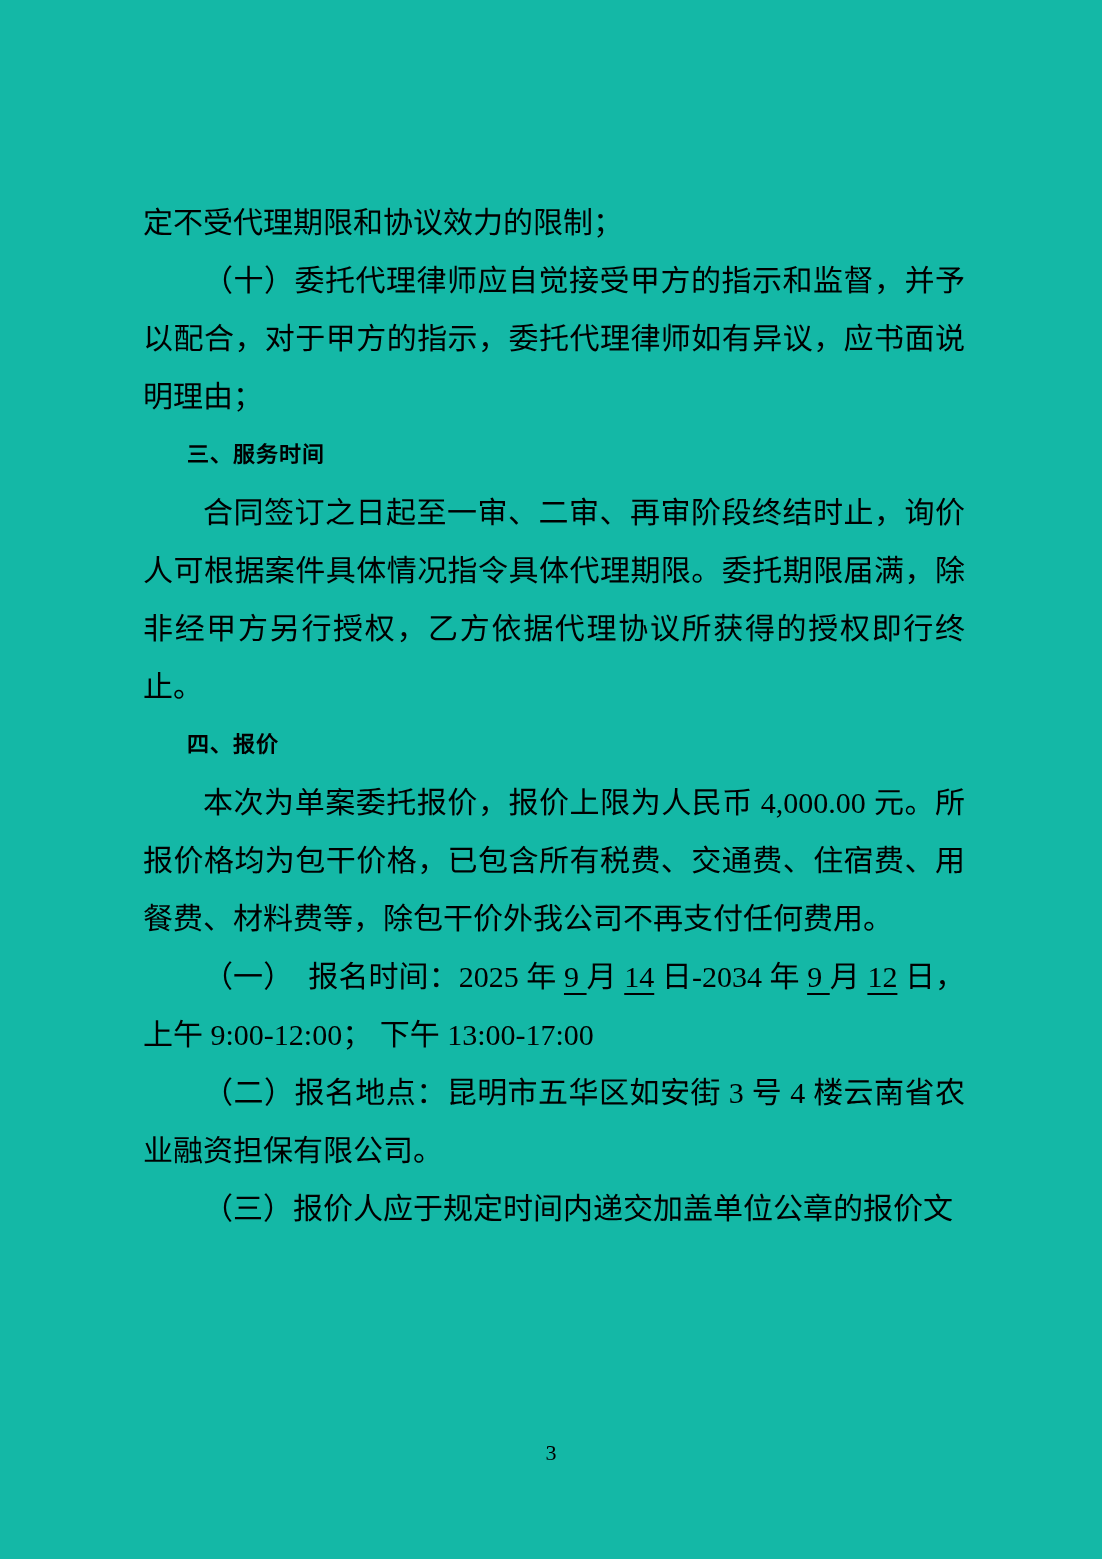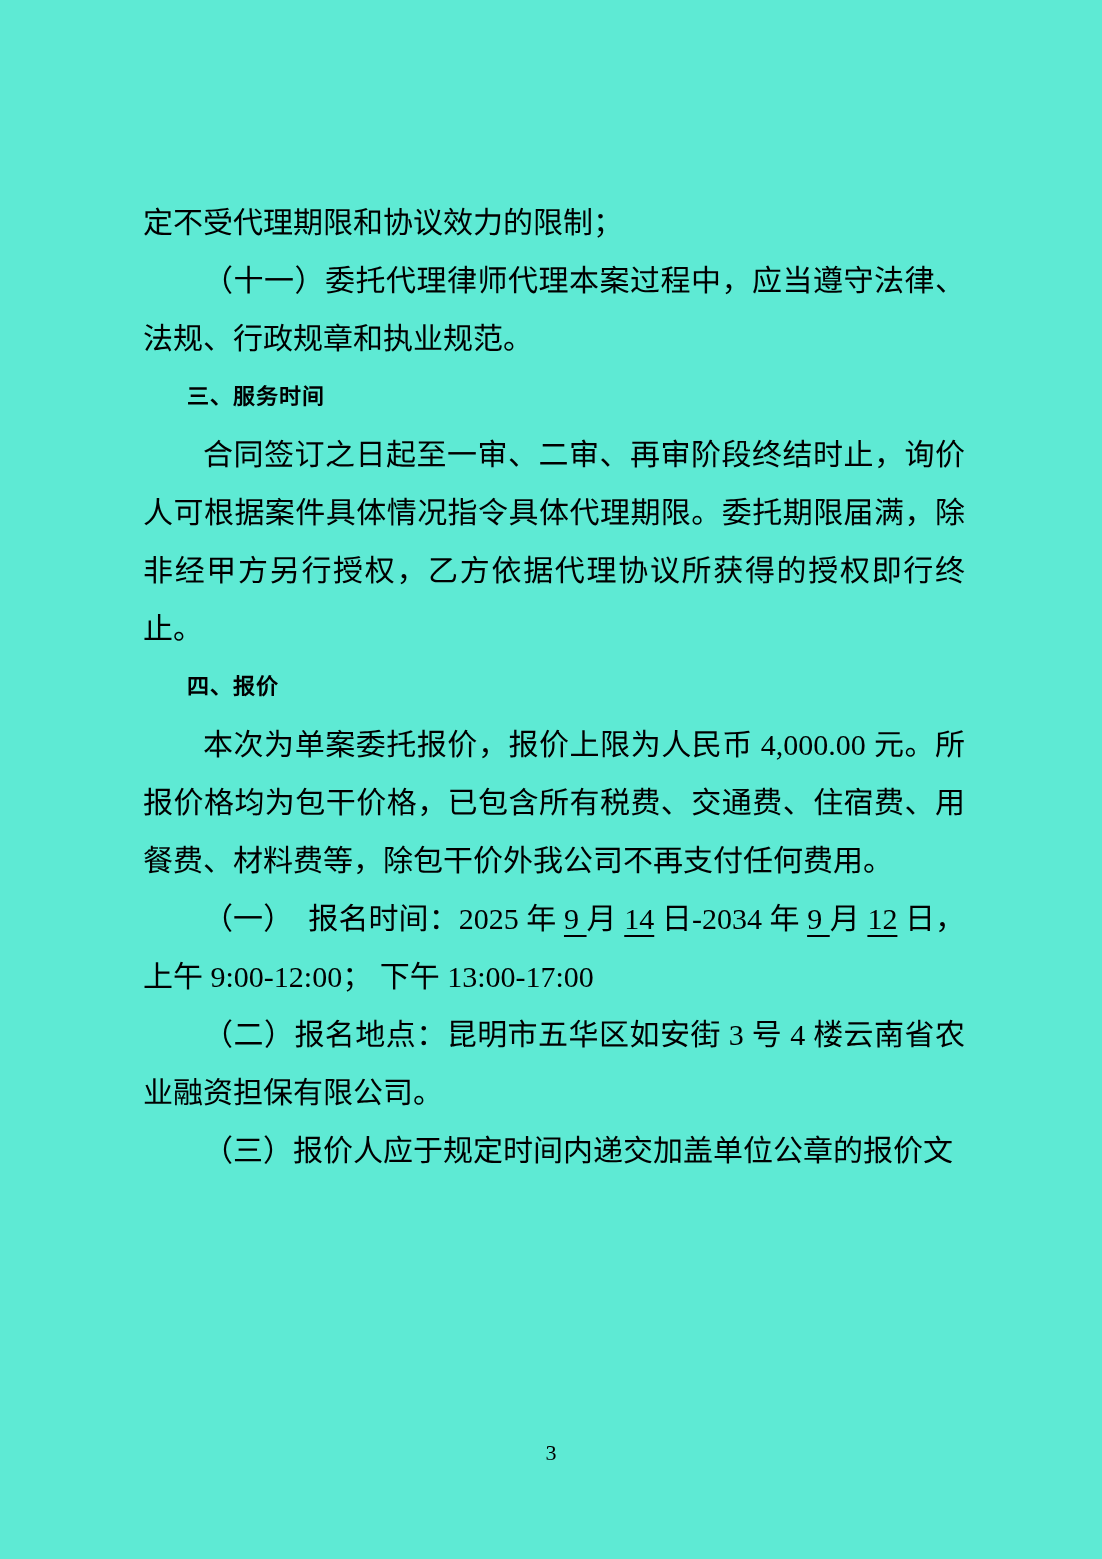--- a/index.html
+++ b/index.html
@@ -4,21 +4,21 @@
 <style>
   html, body {
     margin: 0;
     padding: 0;
     background: #ffffff;
   }
   .page {
     position: relative;
     width: 1102px;
     height: 1559px;
-    background: #5eead4;
+    background: #14b8a6;
     overflow: hidden;
     color: #000000;
   }
   .content {
     position: absolute;
     left: 143px;
     top: 194px;
     width: 822px;
     font-family: "Liberation Serif", serif;
     font-size: 30px;
@@ -60,22 +60,22 @@
   }
 </style>
 </head>
 <body>
 
 <div class="page">
   <main class="content">
 
     <p class="noindent">定不受代理期限和协议效力的限制；</p>
 
+    <p>（十）委托代理律师应自觉接受甲方的指示和监督，并予以配合，对于甲方的指示，委托代理律师如有异议，应书面说明理由；</p>
 
-    <p>（十一）委托代理律师代理本案过程中，应当遵守法律、法规、行政规章和执业规范。</p>
 
     <h2 class="heading">三、服务时间</h2>
 
     <p>合同签订之日起至一审、二审、再审阶段终结时止，询价人可根据案件具体情况指令具体代理期限。委托期限届满，除非经甲方另行授权，乙方依据代理协议所获得的授权即行终止。</p>
 
     <h2 class="heading">四、报价</h2>
 
     <p>本次为单案委托报价，报价上限为人民币 4,000.00 元。所报价格均为包干价格，已包含所有税费、交通费、住宿费、用餐费、材料费等，除包干价外我公司不再支付任何费用。</p>
 
 

